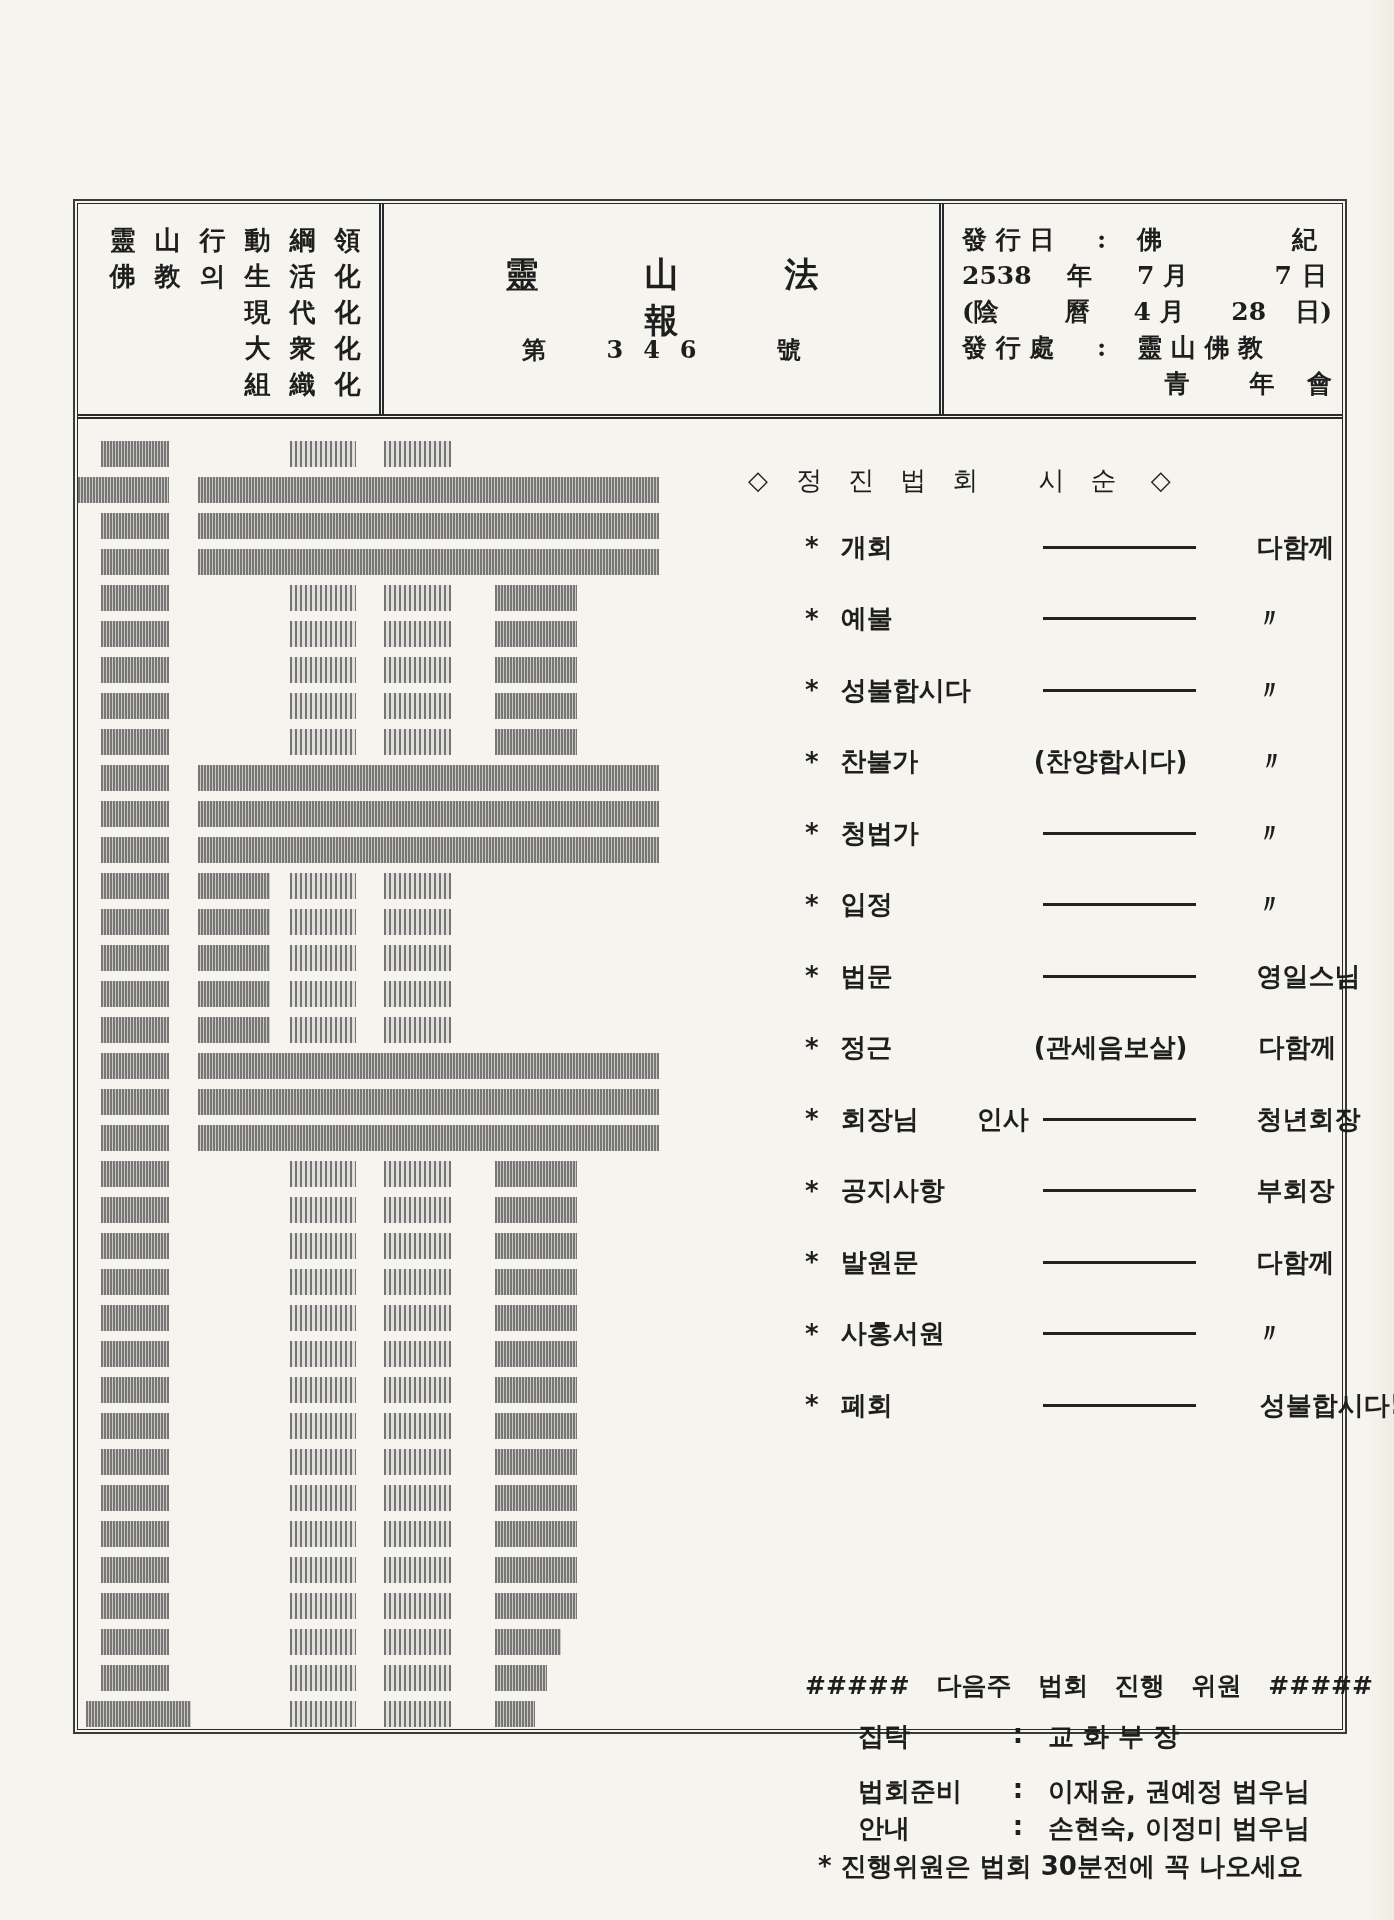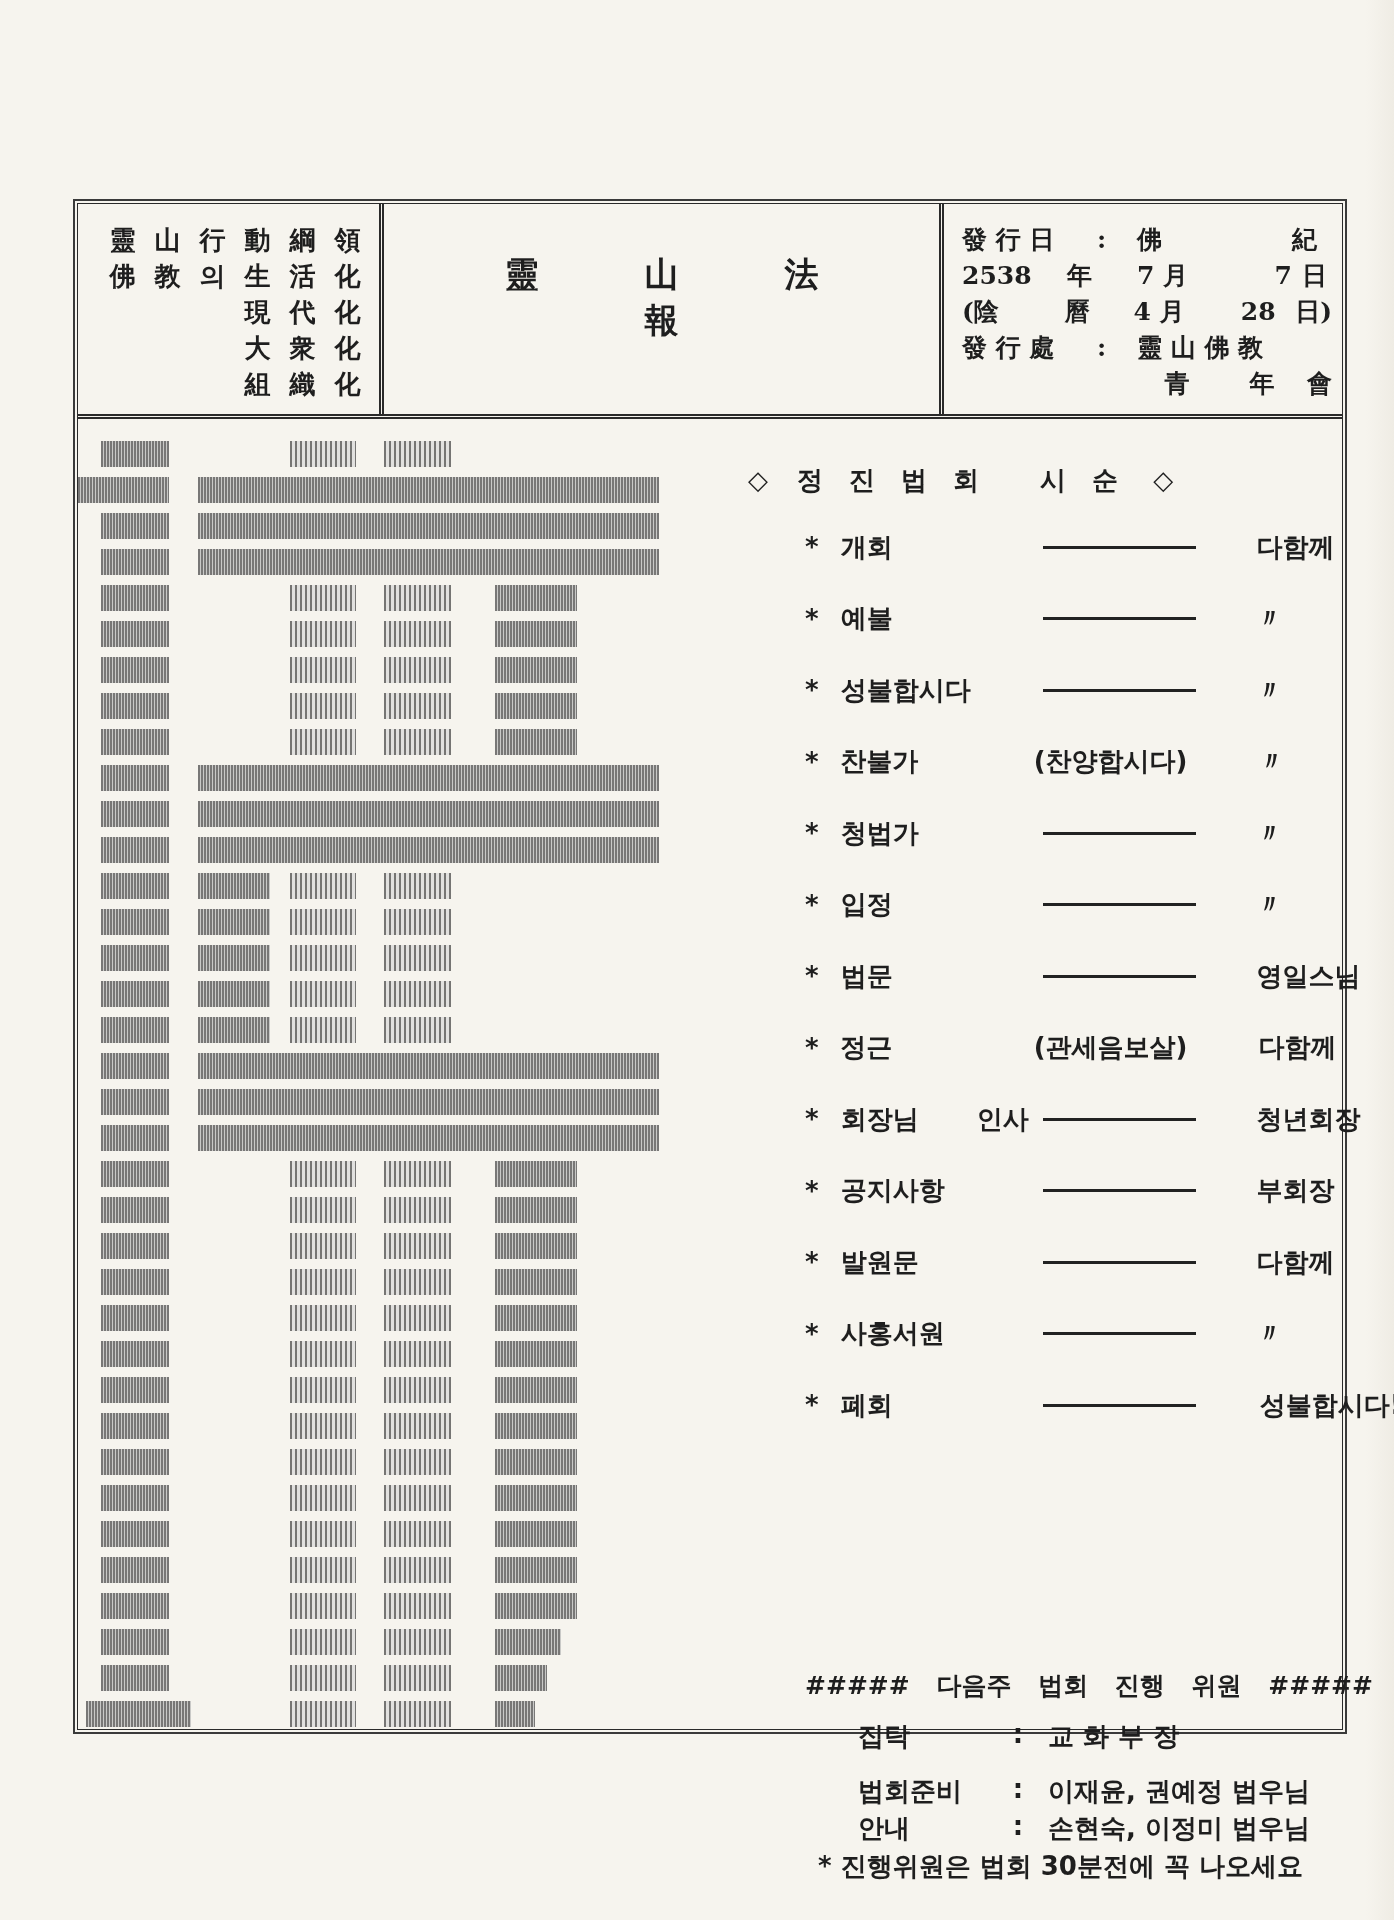--- a/index.html
+++ b/index.html
@@ -29,21 +29,21 @@
        font-size:25px;line-height:36px;}
   .pubrow{display:flex;width:370px;}
   .pubrow span{display:inline-block;}
   .body-area{position:absolute;left:0;top:215px;width:100%;bottom:0;}
   .pattern{position:absolute;left:0;top:0;width:520px;height:100%;}
   .bar{position:absolute;height:26px;
        background:repeating-linear-gradient(90deg,#555 0 2px,#bdbdbd 2px 3px),#8a8a8a;
        opacity:.78;}
   .bar.v{background:repeating-linear-gradient(90deg,#3e3e3e 0 2px,#d8d8d8 2px 5px);opacity:.7;}
   .program{position:absolute;left:600px;top:0;width:640px;font-family:"DejaVu Sans","Liberation Sans",sans-serif;}
-  .prog-title{position:absolute;left:70px;top:44px;font-weight:bold;font-size:26px;white-space:nowrap;}
+  .prog-title{position:absolute;left:70px;top:44px;font-weight:normal;font-size:26px;white-space:nowrap;}
   .prog-title .t{letter-spacing:26px;margin-left:20px;}
   .item{position:absolute;left:127px;width:600px;height:40px;font-size:26px;font-weight:bold;display:flex;align-items:center;white-space:nowrap;}
   .item .star{width:36px;display:inline-block;}
   .item .lbl{display:inline-block;width:190px;text-align:justify;text-align-last:justify;}
   .item .note{display:inline-block;}
   .item .dash{display:inline-block;width:155px;height:3px;background:#222;margin:0 20px 0 14px;}
   .item .who{display:inline-block;width:150px;text-align:center;margin-left:40px;}
   .item .who.j{text-align:justify;text-align-last:justify;}
   .next-title{position:absolute;left:127px;top:1250px;font-size:25px;font-weight:bold;white-space:nowrap;word-spacing:18px;}
   .duty{position:absolute;left:180px;font-size:26px;font-weight:bold;white-space:nowrap;display:flex;}
@@ -101,20 +101,25 @@
           <span>織</span>
           <span>化</span>
         </div>
       </div>
     </div>
 
     <div class="hcell h-mid">
       <div class="title">
         <span>靈</span><span>山</span><span>法</span><span>報</span>
       </div>
+      <div class="issue">
+        <span>第</span>
+        <span class="num">346</span>
+        <span>號</span>
+      </div>
     </div>
 
     <div class="hcell h-right">
       <div class="pubinfo">
         <div class="pubrow">
           <span style="width:135px">發 行 日</span>
           <span style="width:40px">:</span>
           <span style="width:155px">佛</span>
           <span>紀</span>
         </div>
@@ -122,21 +127,21 @@
           <span style="width:105px">2538</span>
           <span style="width:70px">年</span>
           <span style="width:100px">7 月</span>
           <span style="width:55px;text-align:right;padding-right:10px">7</span>
           <span>日</span>
         </div>
         <div class="pubrow">
           <span style="width:105px">(陰</span>
           <span style="width:70px">曆</span>
           <span style="width:100px">4 月</span>
-          <span style="width:55px;text-align:center;padding-right:10px">28</span>
+          <span style="width:55px;text-align:left;padding-right:10px">28</span>
           <span>日)</span>
         </div>
         <div class="pubrow">
           <span style="width:135px">發 行 處</span>
           <span style="width:40px">:</span>
           <span>靈 山 佛 教</span>
         </div>
         <div class="pubrow">
           <span style="width:175px"></span>
           <span style="width:80px;text-align:center">青</span>

